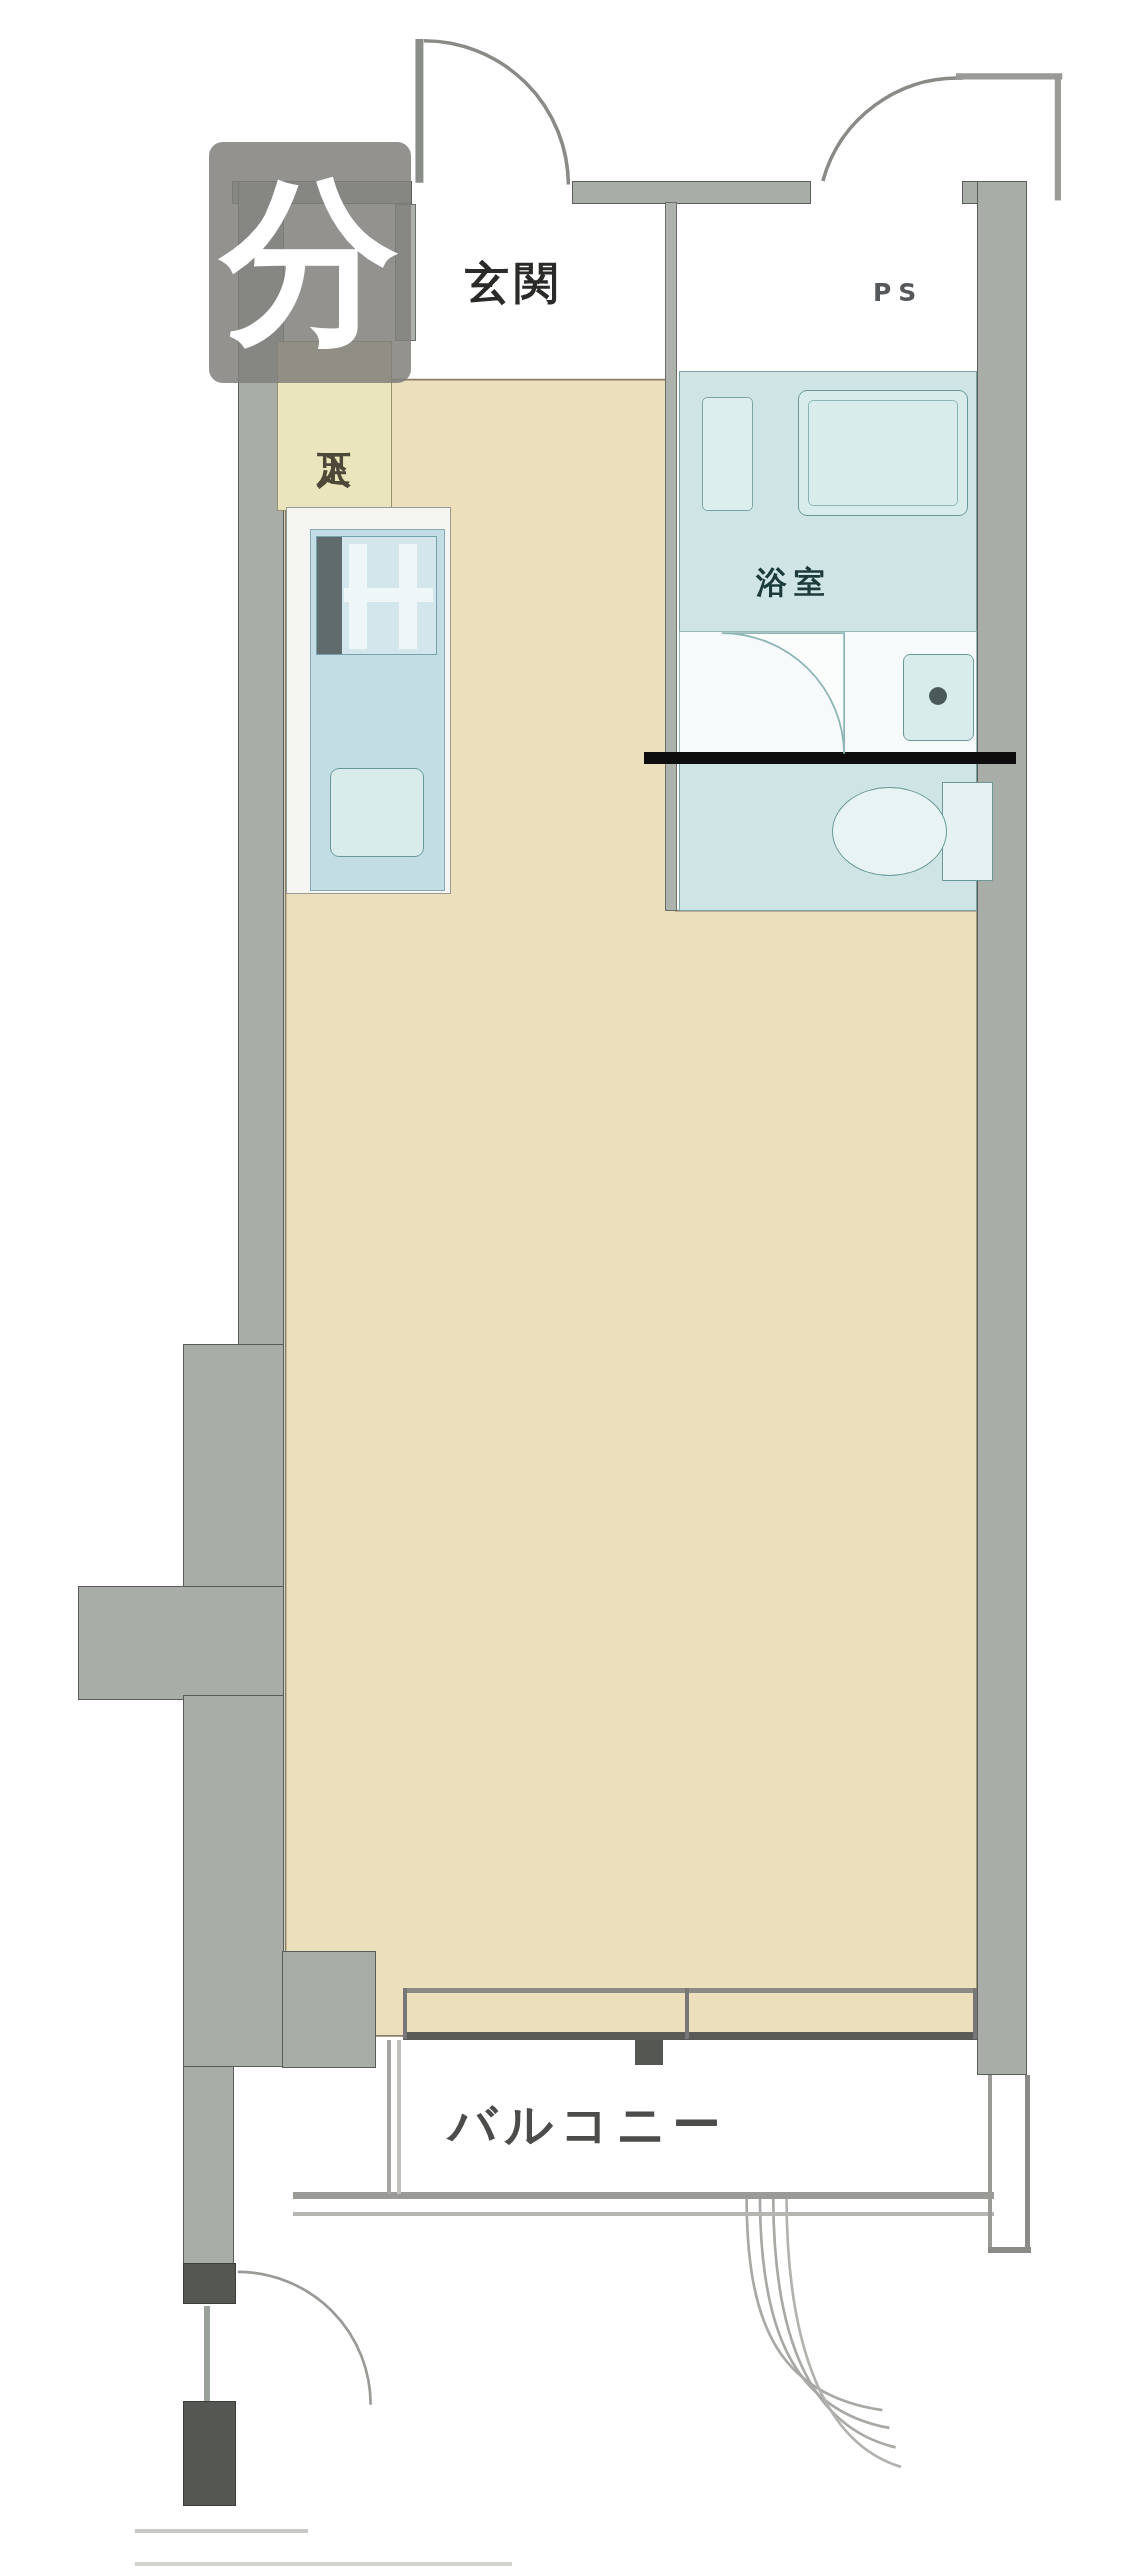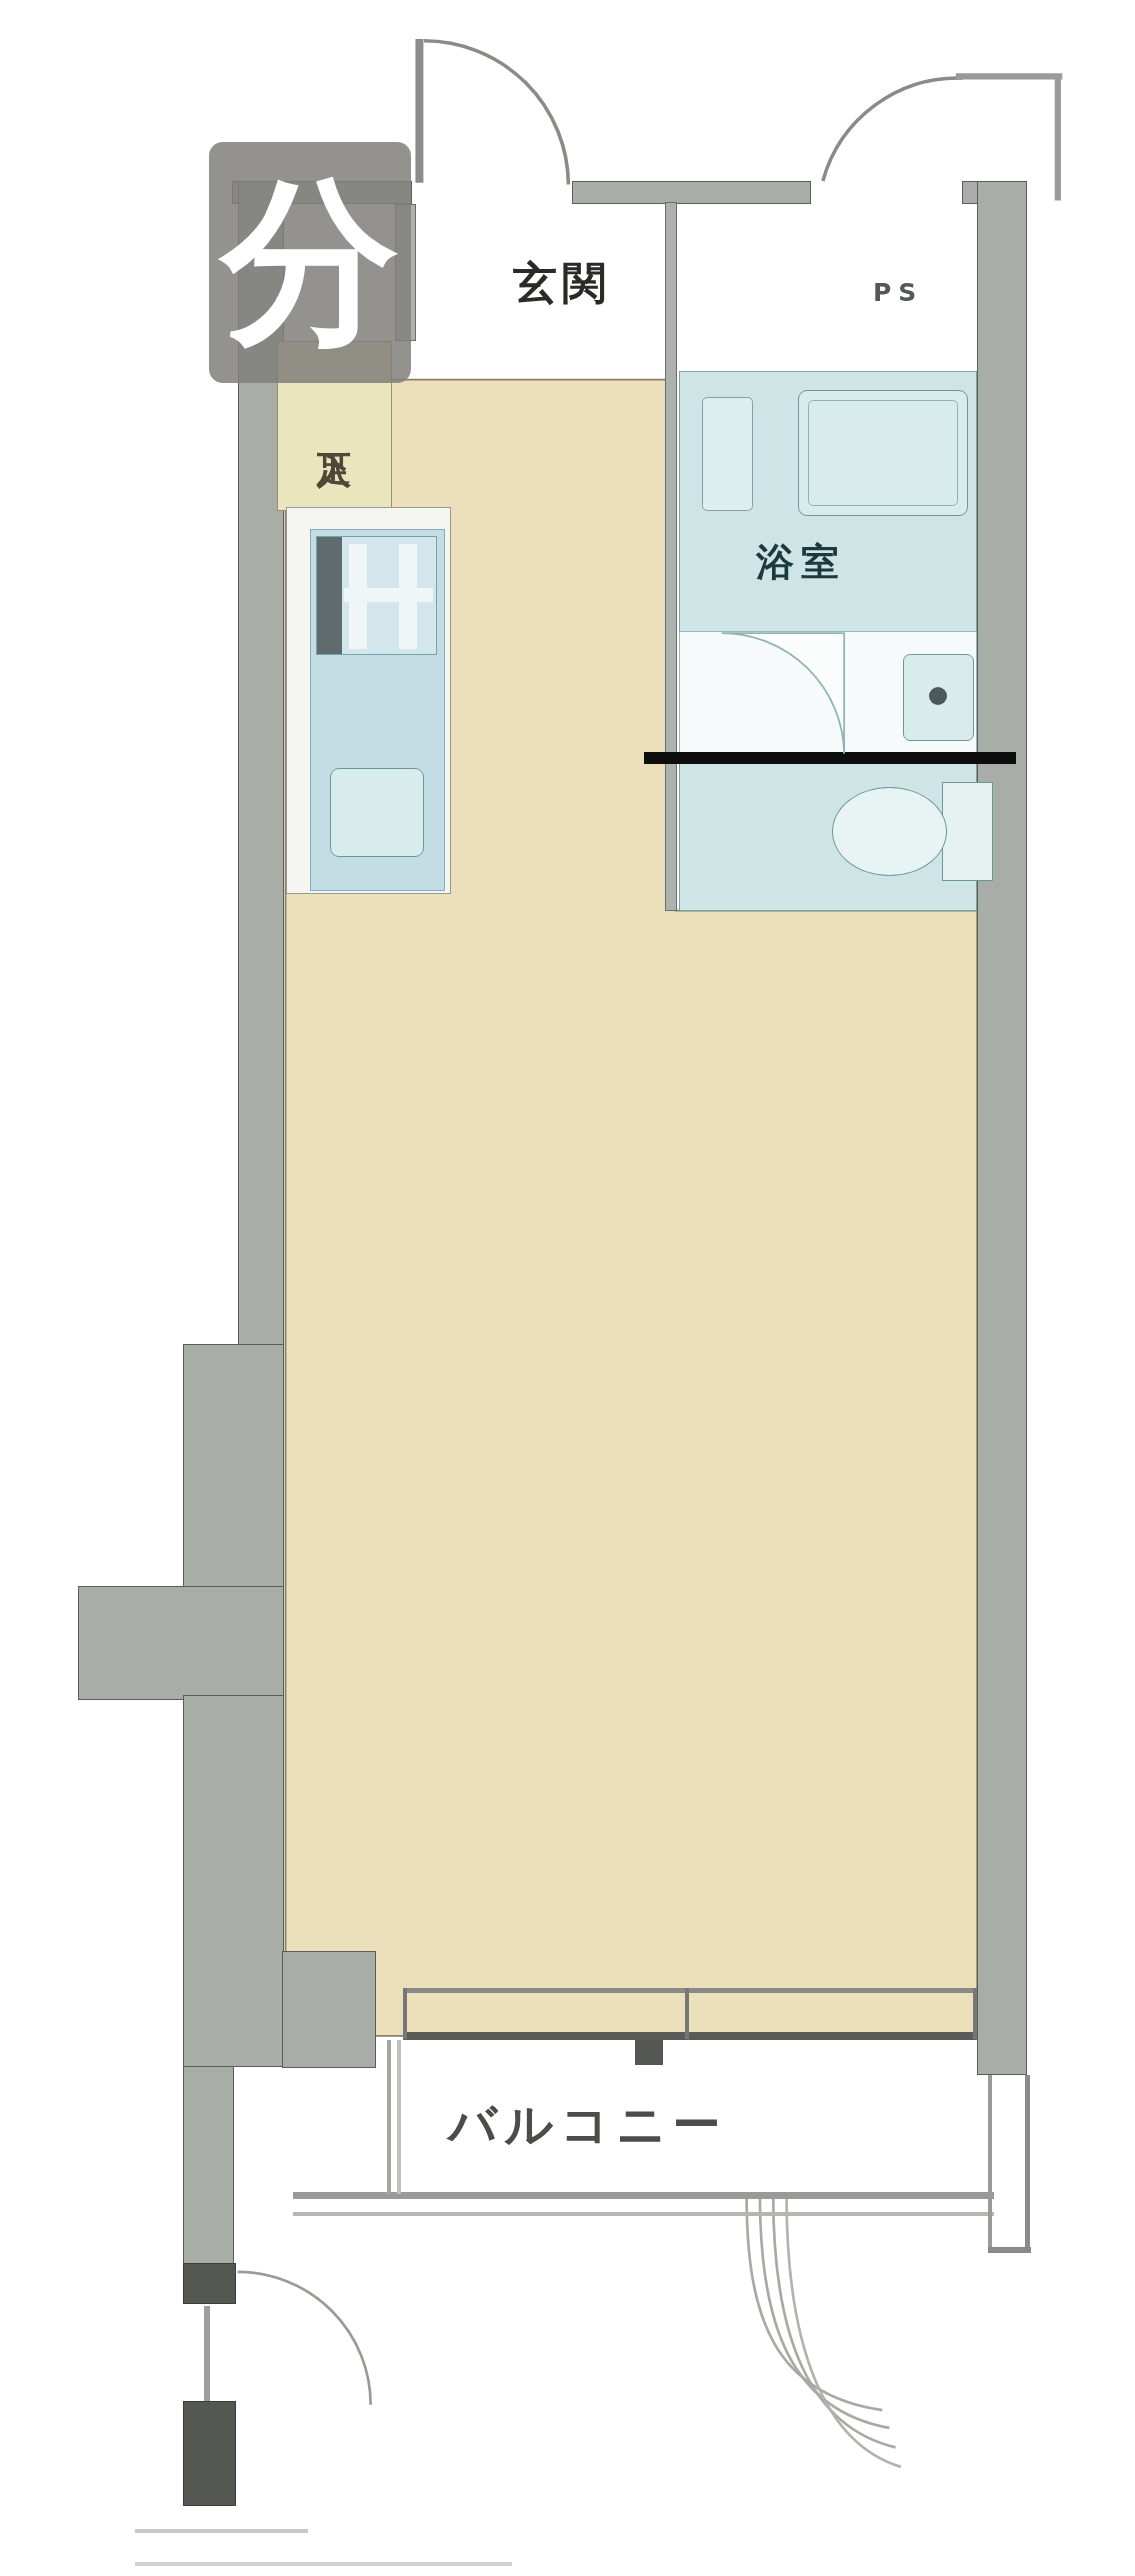--- a/index.html
+++ b/index.html
@@ -49,21 +49,21 @@
   <div class="abs wall-dark" style="left:183px;top:2263px;width:53px;height:41px;z-index:3;"></div>
   <div class="abs" style="left:204px;top:2306px;width:6.2px;height:96px;background:#9aa09a;z-index:3;"></div>
   <div class="abs wall-dark" style="left:183px;top:2401px;width:53px;height:105px;z-index:3;"></div>
 
   <div class="abs wall" style="left:977px;top:181px;width:50px;height:1894px;z-index:3;"></div>
   <div class="abs wall" style="left:282px;top:1951px;width:94px;height:117px;z-index:3;"></div>
 
   <div class="abs thinwall" style="left:395px;top:204px;width:21px;height:137px;z-index:3;"></div>
   <div class="abs thinwall" style="left:665px;top:202px;width:12.4px;height:709px;z-index:3;"></div>
 
-  <div class="abs label" style="left:465px;top:254px;font-size:44px;font-weight:bold;letter-spacing:5.3px;color:#2a2a28;z-index:5;margin-left:48px;">玄関</div>
+  <div class="abs label" style="left:465px;top:254px;font-size:44px;font-weight:bold;letter-spacing:5.3px;color:#2a2a28;z-index:5;">玄関</div>
 
   <div class="abs shoebox" style="left:277px;top:341px;width:115px;height:170px;z-index:4;display:flex;align-items:center;justify-content:center;">
     <span class="label v-label" style="font-size:34px;font-weight:bold;color:#4d4838;">下足入</span>
   </div>
 
   <div class="abs kitchen-outer" style="left:286px;top:507px;width:165px;height:387px;z-index:4;"></div>
   <div class="abs kitchen-inner" style="left:310px;top:529px;width:135px;height:362px;z-index:4;"></div>
   <div class="abs" style="left:316px;top:536px;width:121px;height:119px;background:#d2e6ec;border:0.9px solid #77a2ad;z-index:5;">
     <div class="abs" style="left:0;top:0;width:25px;height:117px;background:#5f6b6d;"></div>
     <div class="abs" style="left:32px;top:7px;width:18px;height:105px;background:#eef6f8;"></div>
@@ -73,21 +73,21 @@
   <div class="abs wet-light" style="left:330px;top:768px;width:94px;height:89px;border-radius:9px;z-index:5;"></div>
 
   <div class="abs wet" style="left:679px;top:371px;width:298px;height:261px;z-index:2;"></div>
   <div class="abs" style="left:679px;top:631px;width:298px;height:124px;background:#f7fafa;border:1.8px solid #9bb8b8;z-index:2;"></div>
   <div class="abs wet" style="left:679px;top:756px;width:298px;height:155px;z-index:2;"></div>
 
   <div class="abs" style="left:702px;top:397px;width:51px;height:114px;background:#ddeeee;border:1.8px solid #7ba3a3;border-radius:5.3px;z-index:4;"></div>
   <div class="abs wet-light" style="left:798px;top:390px;width:170px;height:126px;border-radius:9px;z-index:4;">
     <div class="abs" style="left:9px;top:9px;right:9px;bottom:9px;border:0.9px solid #8ab4b4;border-radius:5.3px;"></div>
   </div>
-  <div class="abs label" style="left:756px;top:537px;font-size:38px;font-weight:bold;letter-spacing:7px;color:#1c3a3a;z-index:5;">浴室</div>
+  <div class="abs label" style="left:756px;top:562px;font-size:31px;font-weight:bold;letter-spacing:7px;color:#1c3a3a;z-index:5;">浴室</div>
 
   <div class="abs wet-light" style="left:903px;top:654px;width:71px;height:87px;border-radius:7px;z-index:4;">
     <div class="abs" style="left:25px;top:32px;width:18px;height:18px;border-radius:50%;background:#4a5a5a;"></div>
   </div>
 
   <div class="abs" style="left:644px;top:752px;width:372px;height:12.4px;background:#0d0d0d;z-index:6;"></div>
 
   <div class="abs" style="left:942px;top:782px;width:51px;height:99px;background:#e6f2f2;border:1.8px solid #6a9898;z-index:4;"></div>
   <div class="abs" style="left:832px;top:787px;width:115px;height:89px;border-radius:50%;background:#e8f4f4;border:1.8px solid #6a9898;z-index:4;"></div>
 

